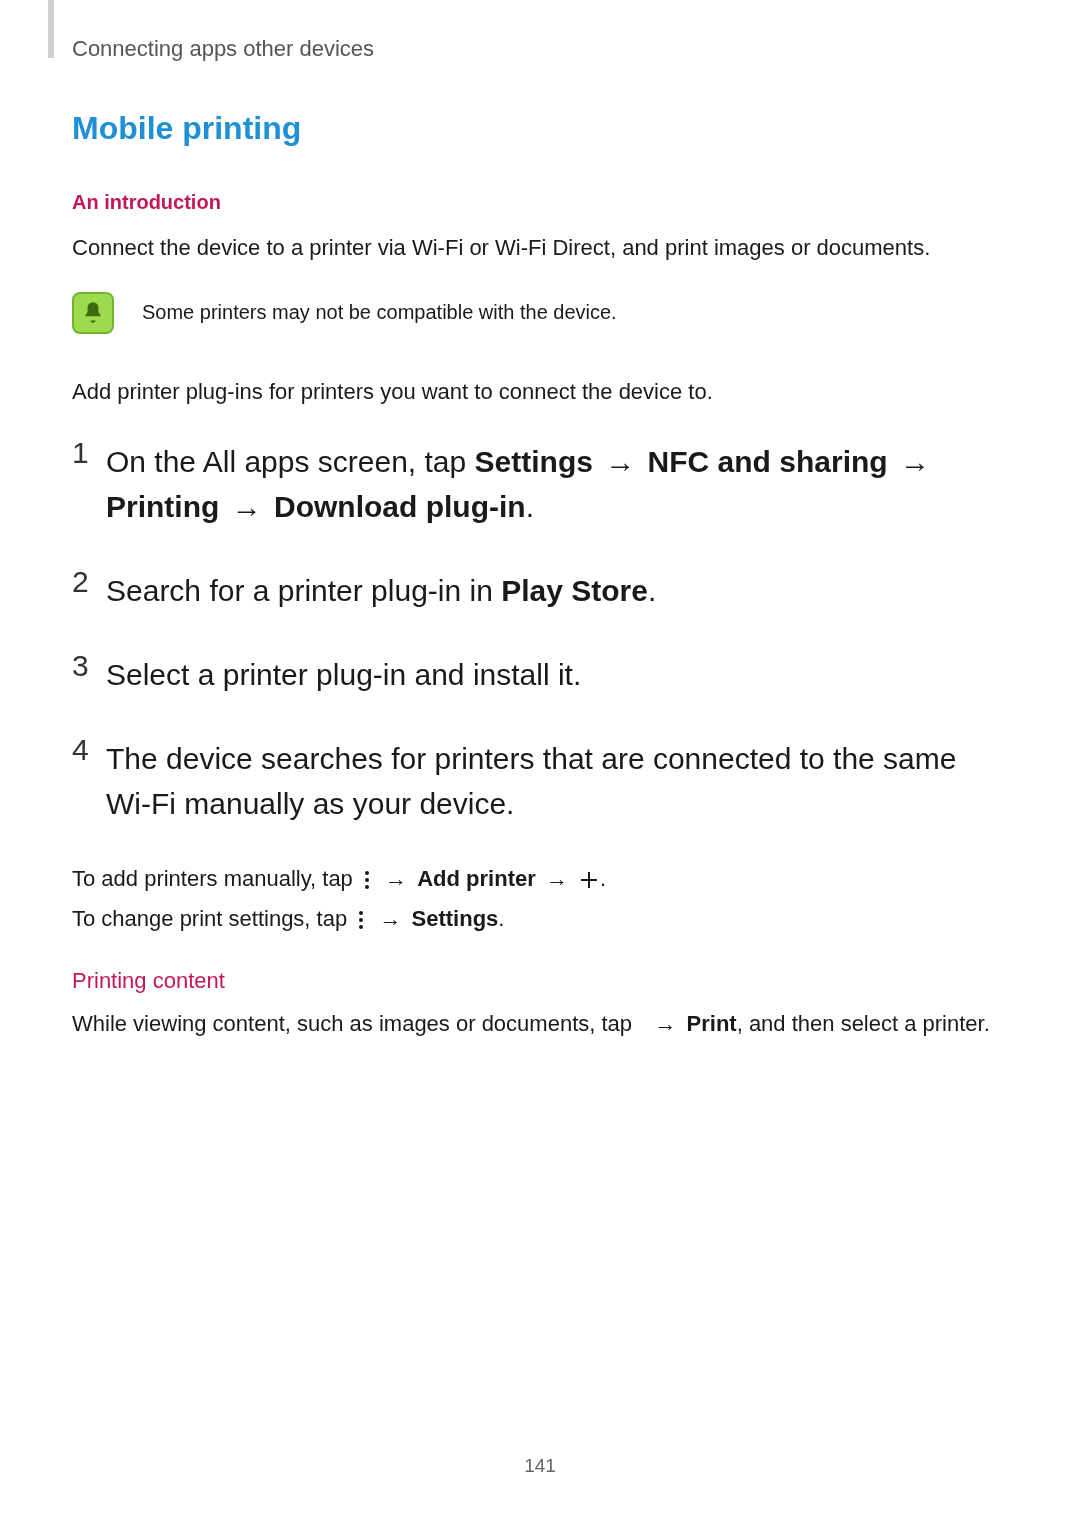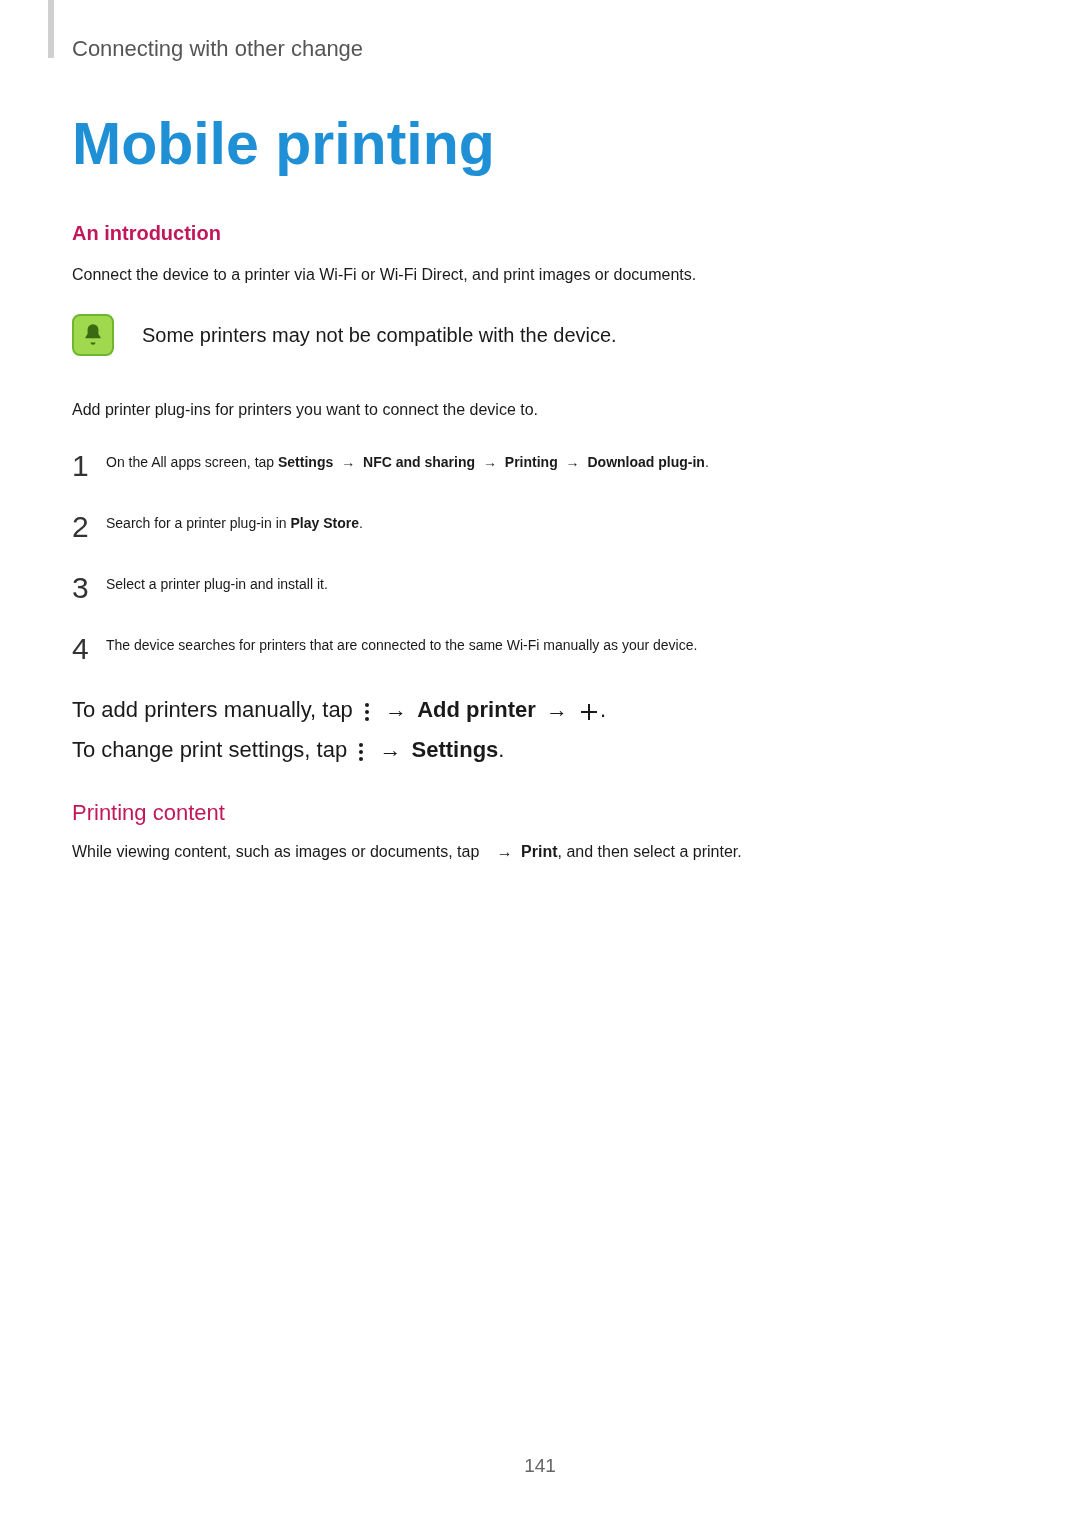--- a/index.html
+++ b/index.html
@@ -22,39 +22,39 @@
   .page {
     padding: 36px 72px 0 72px;
   }
   .breadcrumb {
     font-size: 22px;
     color: #555;
     margin-bottom: 48px;
     font-weight: 400;
   }
   .h1 {
-    font-size: 59px;
+    font-size: 32px;
     font-weight: 700;
     color: #1f8fd6;
     margin-bottom: 44px;
   }
   .h2 {
     font-size: 20px;
     font-weight: 700;
     color: #c2185b;
     margin-bottom: 18px;
   }
   .h3 {
     font-size: 22px;
     font-weight: 400;
     color: #c2185b;
     margin-bottom: 14px;
   }
   .body-text {
-    font-size: 16px;
+    font-size: 22px;
     line-height: 1.45;
     color: #1a1a1a;
     margin-bottom: 28px;
   }
   .note-row {
     display: flex;
     align-items: center;
     margin-bottom: 42px;
     margin-top: 6px;
   }
@@ -84,21 +84,21 @@
   .ol .num {
     font-size: 30px;
     font-weight: 400;
     color: #333;
     width: 34px;
     flex-shrink: 0;
     line-height: 1.1;
     font-family: "Segoe UI", Arial, sans-serif;
   }
   .ol .li-body {
-    font-size: 14px;
+    font-size: 30px;
     line-height: 1.5;
     flex: 1;
     padding-top: 3px;
   }
   .ol .li-body p { margin-bottom: 8px; }
   .bold { font-weight: 700; }
   .inline-icon {
     display: inline-block;
     vertical-align: middle;
     margin: 0 2px;
@@ -117,21 +117,21 @@
   .section { margin-bottom: 22px; }
   .para-line { font-size:22px; line-height:1.55; margin-bottom:6px; }
 </style>
 </head>
 <body>
 
 <div class="page-tab"></div>
 
 <div class="page">
 
-  <div class="breadcrumb">Connecting with other change</div>
+  <div class="breadcrumb">Connecting apps other devices</div>
 
   <h1 class="h1">Mobile printing</h1>
 
   <div class="section">
     <h2 class="h2">An introduction</h2>
     <p class="body-text">Connect the device to a printer via Wi-Fi or Wi-Fi Direct, and print images or documents.</p>
     <div class="note-row">
       <span class="note-icon">
         <svg viewBox="0 0 24 24" fill="#3a6b12">
             <path d="M12 2a5 5 0 0 0-5 5v4l-2 3v1h14v-1l-2-3V7a5 5 0 0 0-5-5zm0 19a2.5 2.5 0 0 0 2.45-2h-4.9A2.5 2.5 0 0 0 12 21z"></path>

